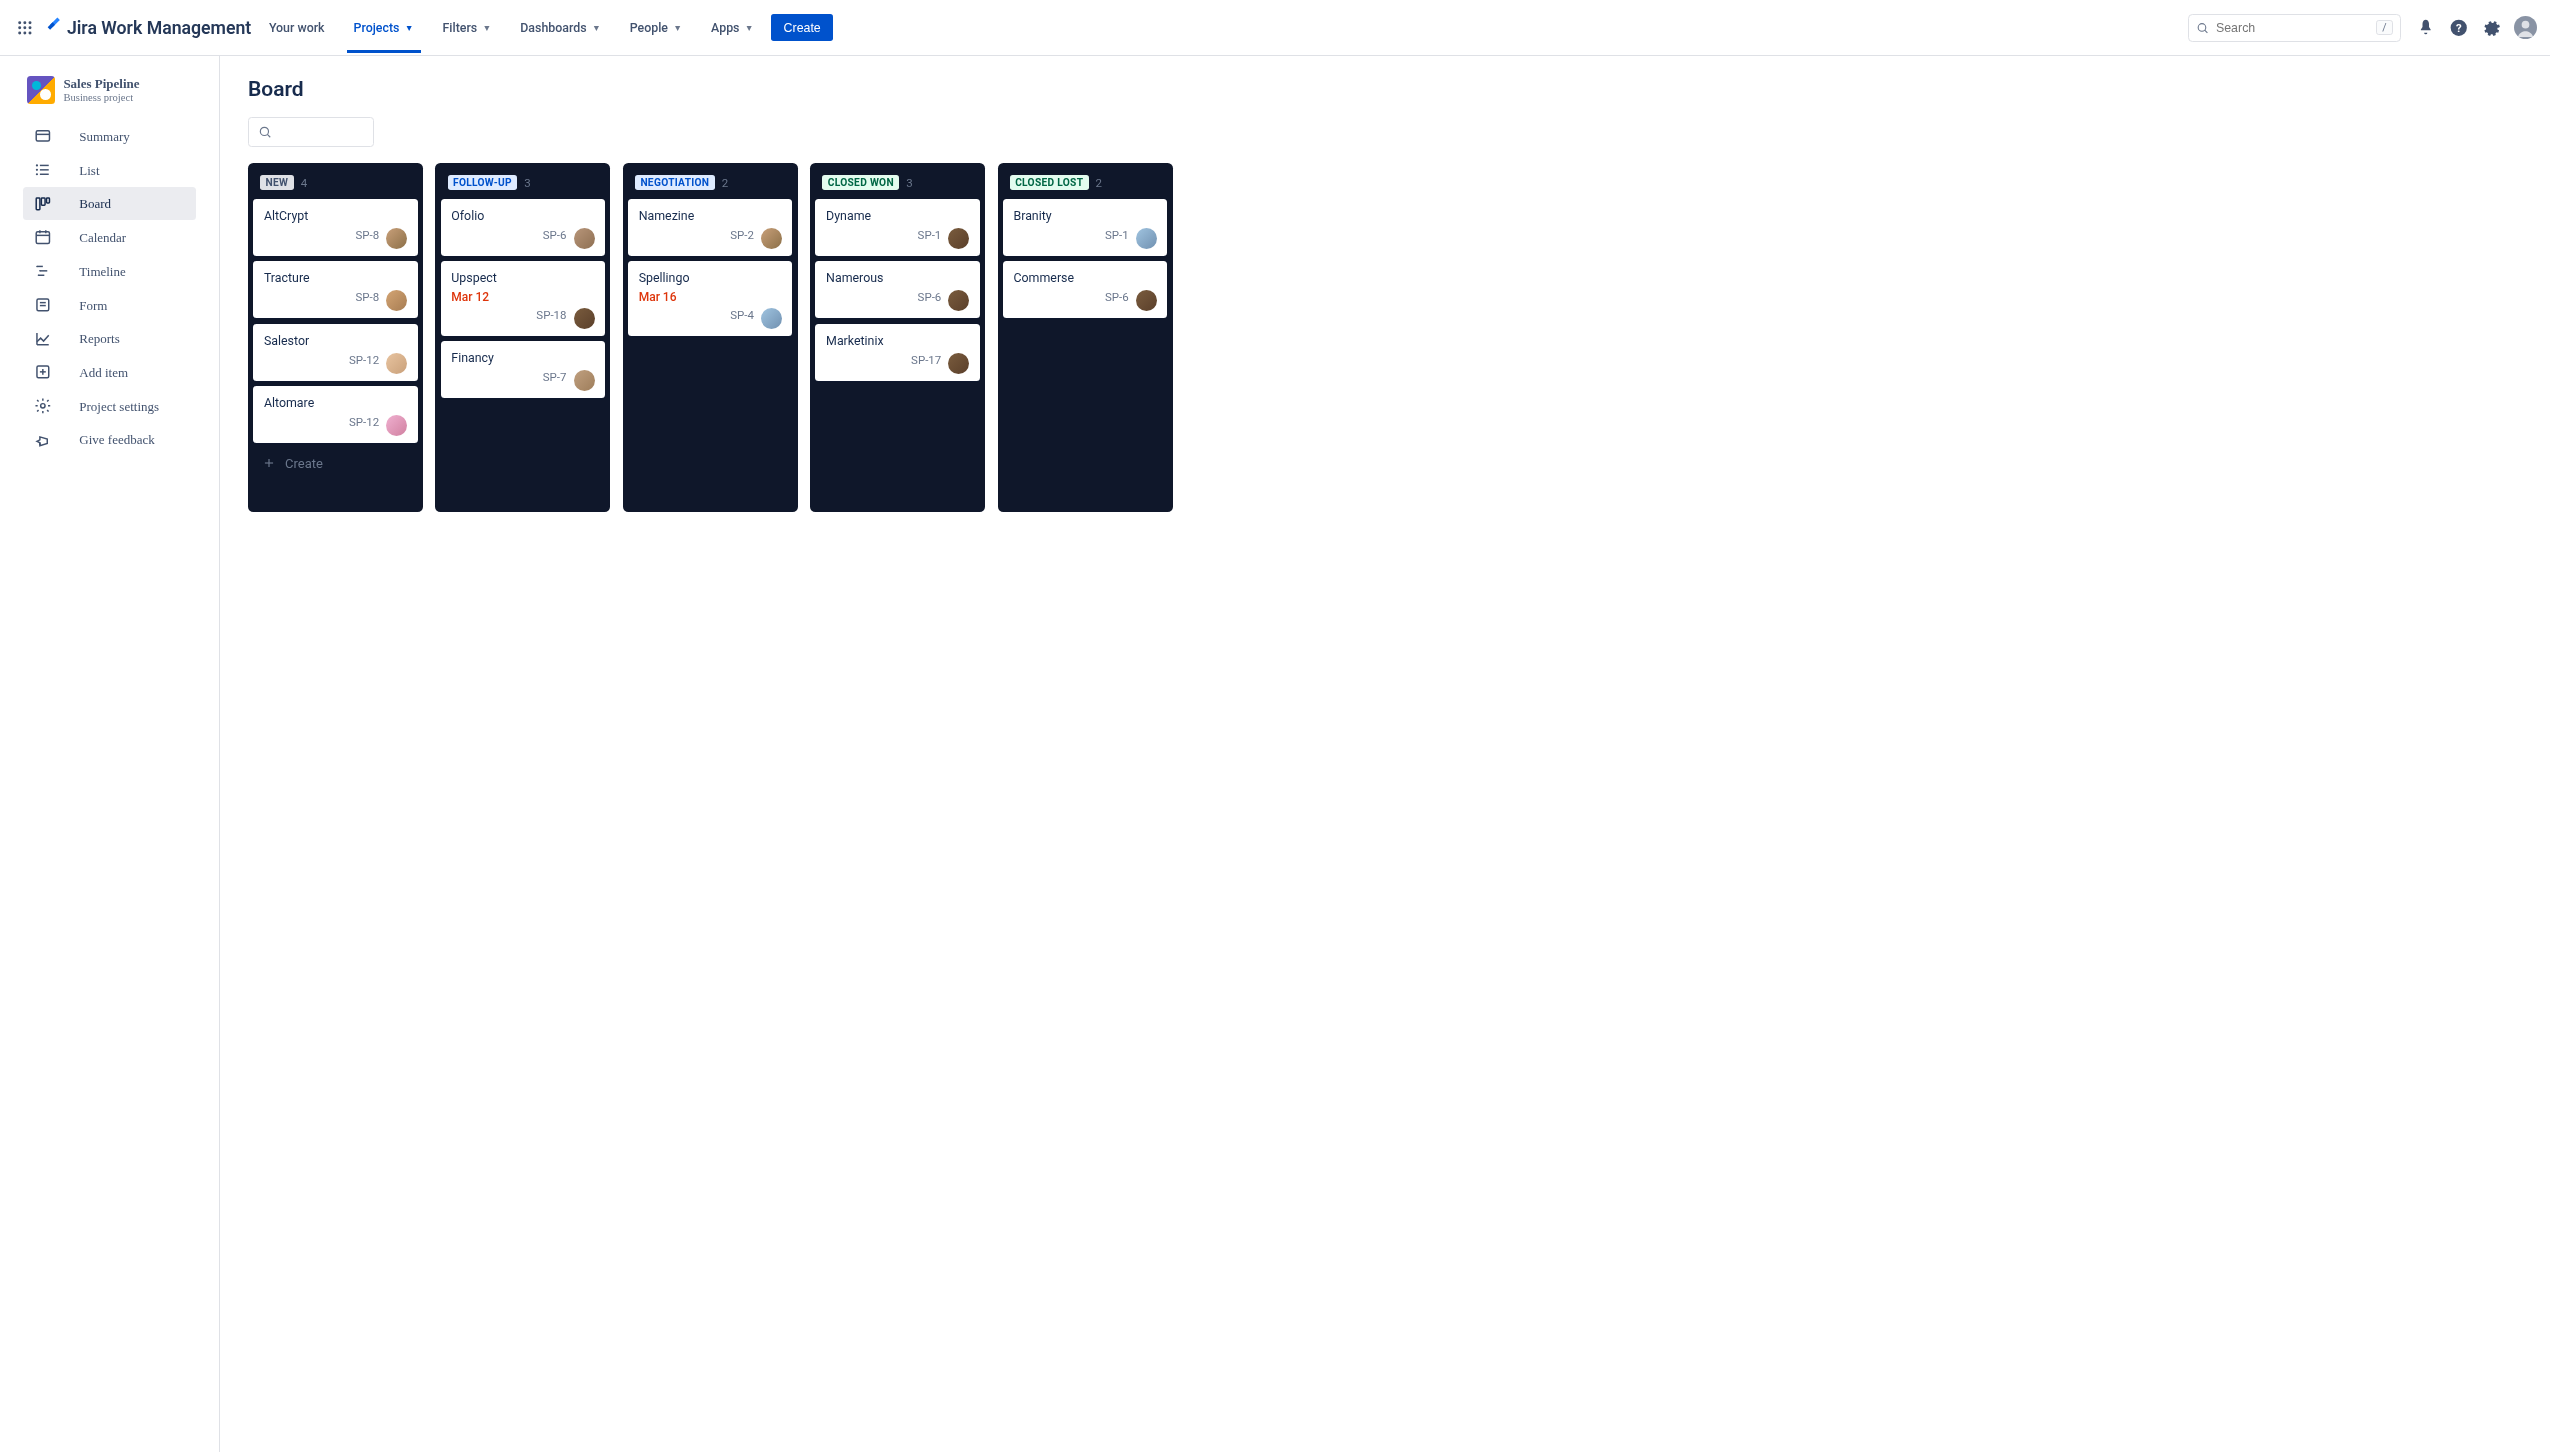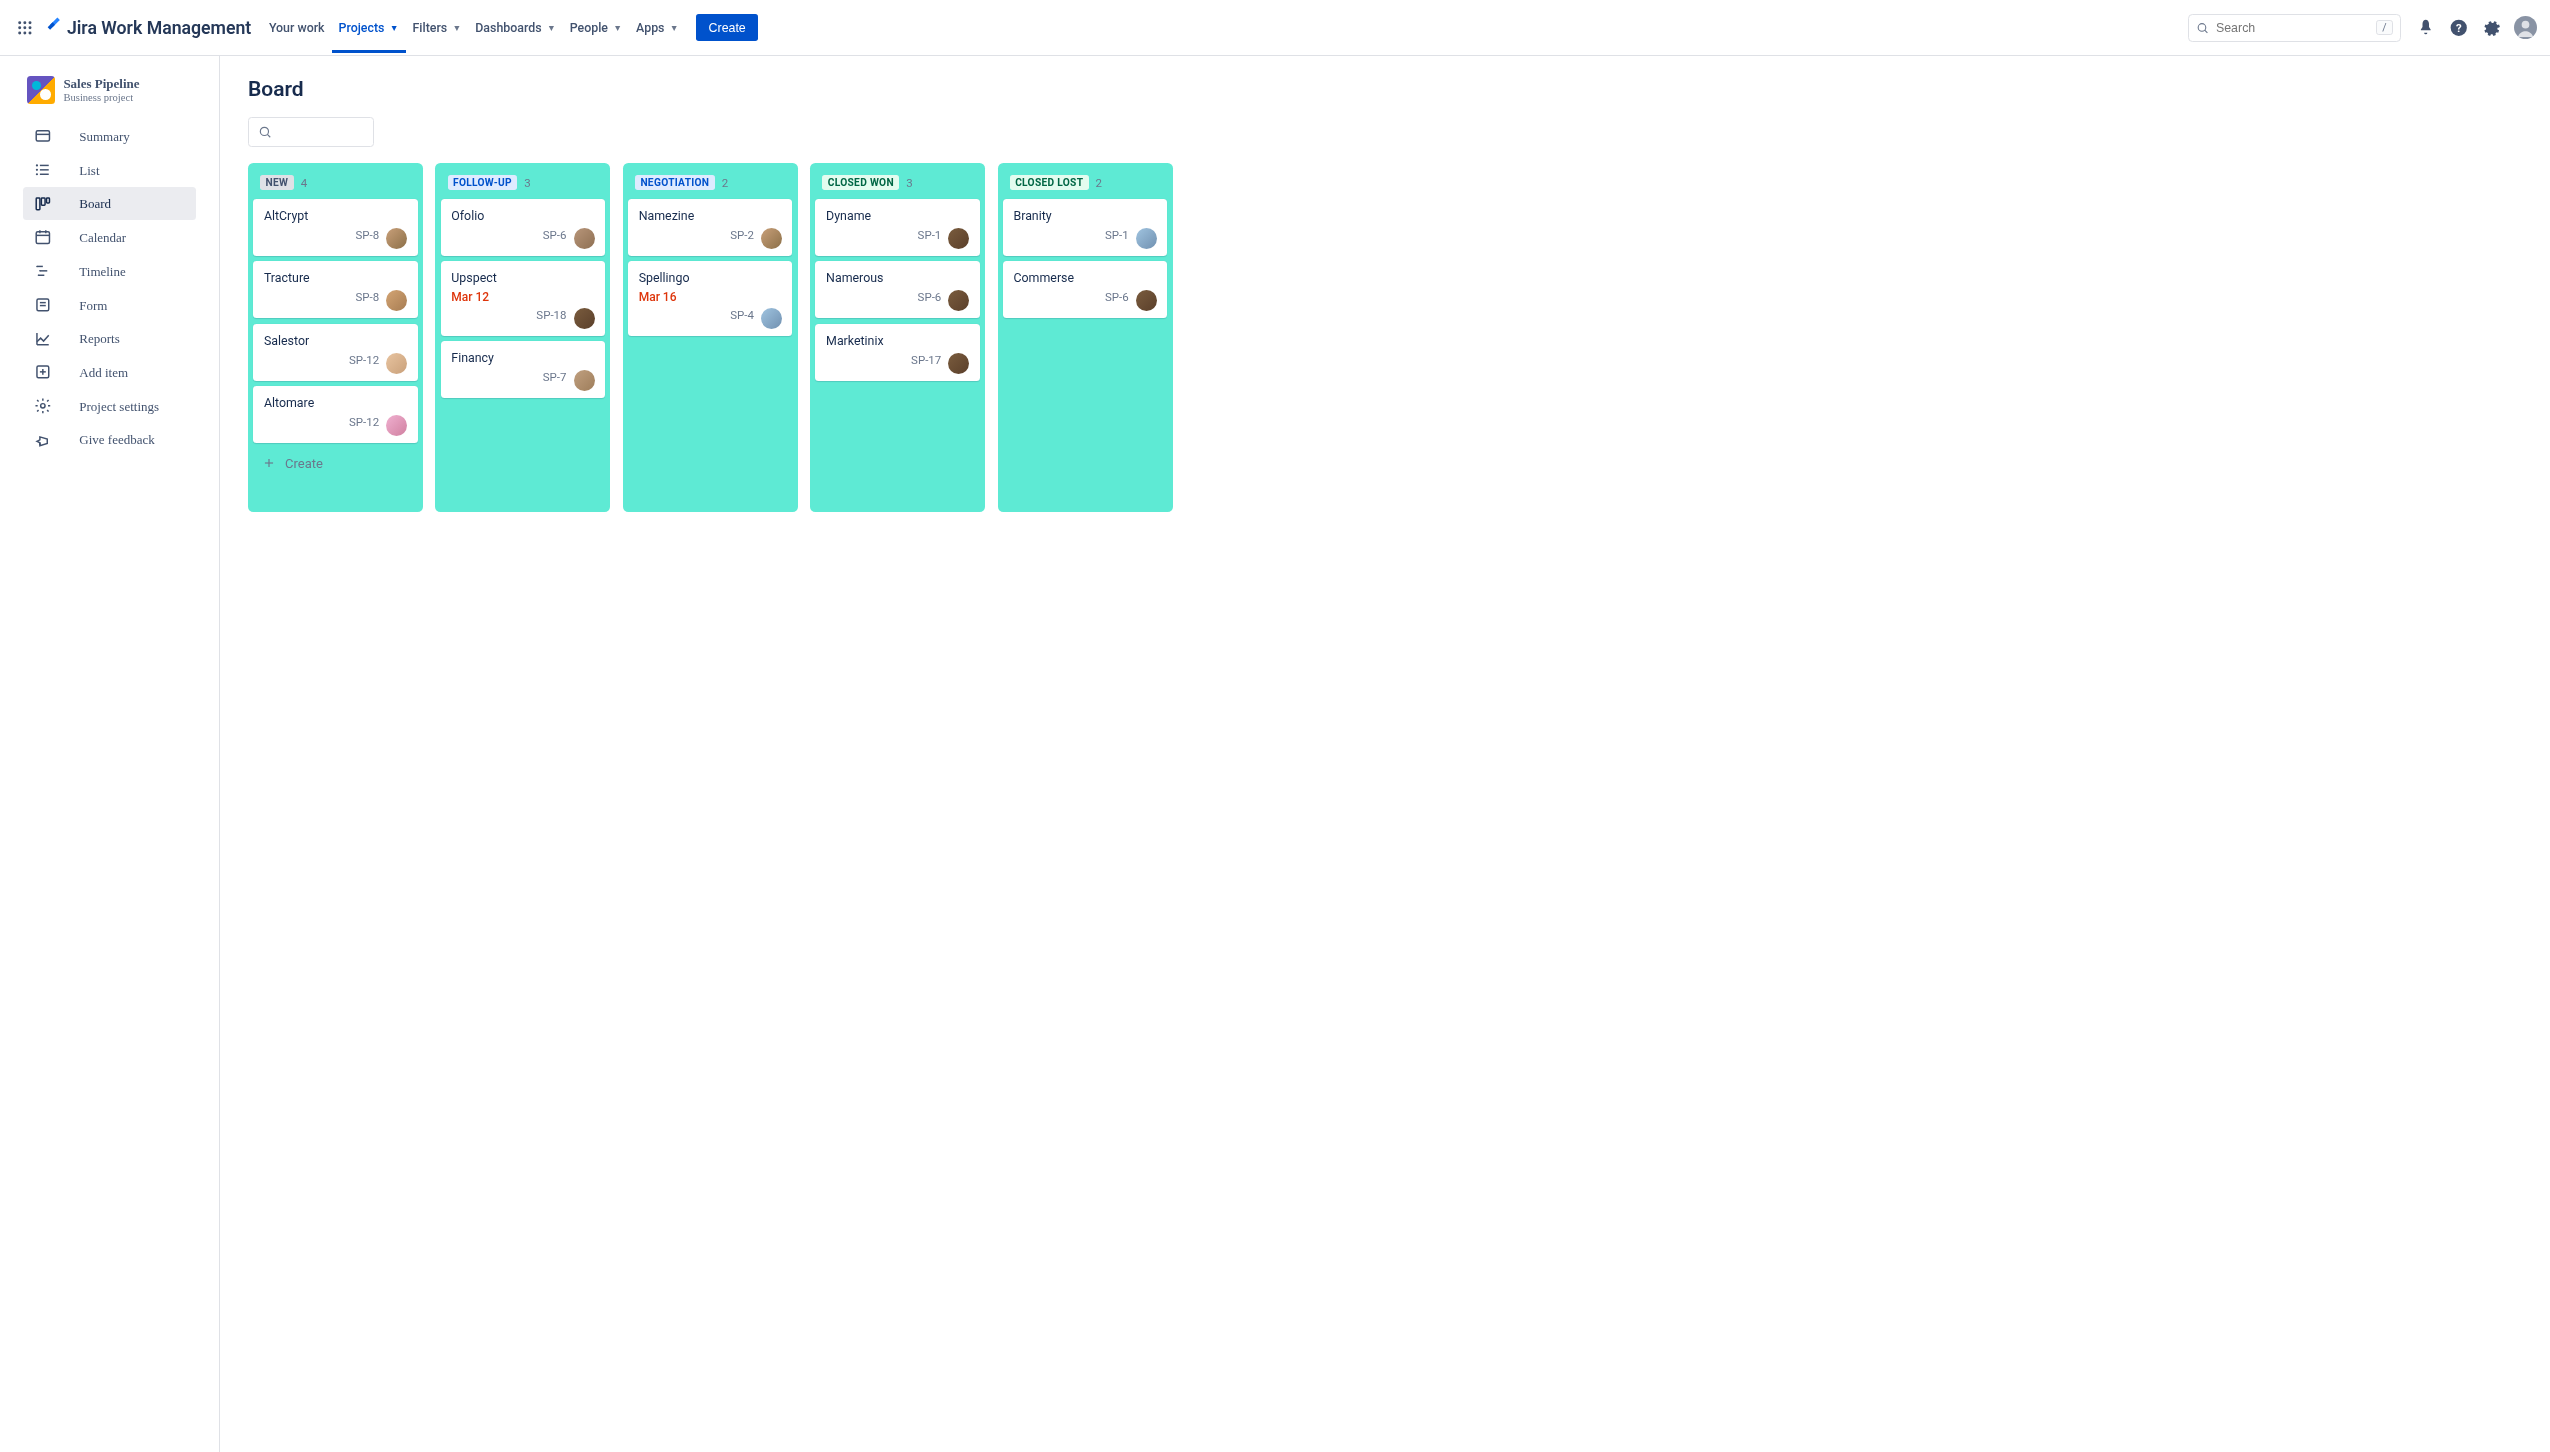--- a/index.html
+++ b/index.html
@@ -4,21 +4,21 @@
 <style>
 * { box-sizing: border-box; margin: 0; padding: 0; }
 body { font-family: -apple-system, BlinkMacSystemFont, "Segoe UI", Roboto, sans-serif; background: #fff; color: #172B4D; font-size: 12.4px; }
 
 
 .topnav { display: flex; align-items: center; height: 56px; padding: 0 10.6px; border-bottom: 0.9px solid #dfe1e6; }
 .apps-icon { width: 28px; height: 28px; display: flex; align-items: center; justify-content: center; cursor: pointer; border-radius: 2.7px; }
 .logo { display: flex; align-items: center; gap: 3.5px; margin-left: 5.3px; margin-right: 10.6px; cursor: pointer; }
 .logo-mark { color: #2684FF; font-size: 21px; }
 .logo-text { font-size: 17.7px; font-weight: 600; color: #253858; }
-.nav-items { display: flex; align-items: center; gap: 0; }
+.nav-items { display: flex; align-items: center; gap: 15px; }
 .nav-item { display: flex; align-items: center; gap: 3.5px; padding: 5.3px 7px; border-radius: 2.7px; cursor: pointer; color: #42526E; font-weight: 500; position: relative; }
 .nav-item.active { color: #0052CC; }
 .nav-item.active::after { content: ""; position: absolute; left: 0; right: 0; bottom: -12.4px; height: 2.7px; background: #0052CC; }
 .chev { font-size: 8.9px; margin-left: 1.8px; color: #6B778C; }
 .nav-item.active .chev { color: #0052CC; }
 .create-btn { margin-left: 10.6px; background: #0052CC; color: #fff; border: none; padding: 6.2px 12.4px; border-radius: 2.7px; font-weight: 500; font-size: 12.4px; cursor: pointer; }
 .nav-spacer { flex: 1; }
 .search-box { display: flex; align-items: center; border: 0.9px solid #dfe1e6; border-radius: 4.4px; padding: 3.5px 7px; width: 213px; height: 28px; }
 .search-box input { border: none; outline: none; flex: 1; font-size: 12.4px; color: #1d4ed8; margin-left: 7px; }
 .slash-key { border: 0.9px solid #dfe1e6; border-radius: 2.7px; padding: 0 5.3px; color: #6B778C; font-size: 10.6px; background: #fafbfc; }
@@ -37,21 +37,21 @@
 .side-items { margin-top: 3.5px; }
 .side-item { display: flex; align-items: flex-end; gap: 28px; padding: 8px 10.6px; border-radius: 3.5px; cursor: pointer; color: #42526E; font-size: 13px; }
 .side-item.active { background: #ebecf0; color: #172B4D; font-weight: 500; }
 .side-item svg { width: 17.7px; height: 17.7px; flex-shrink: 0; }
 
 
 .main { flex: 1; padding: 21px 0 21px 28px; overflow-x: auto; }
 .page-title { font-size: 21px; font-weight: 600; color: #172B4D; margin-bottom: 16px; }
 .board-search { width: 126px; height: 30px; border: 1.8px solid #dfe1e6; border-radius: 3.5px; display: flex; align-items: center; padding: 0 8.9px; margin-bottom: 16px; }
 .board-columns { display: flex; gap: 12.4px; }
-.column { width: 175px; flex-shrink: 0; background: #5eead4; border-radius: 5.3px; padding: 7px 5.3px 8.9px; min-height: 349px; }
+.column { width: 175px; flex-shrink: 0; background: #0f172a; border-radius: 5.3px; padding: 7px 5.3px 8.9px; min-height: 349px; }
 .col-header { display: flex; align-items: center; gap: 7px; padding: 5.3px 7px 8.9px; }
 .col-title { font-size: 10.2px; font-weight: 700; letter-spacing: 0.3px; padding: 1.8px 5.3px; border-radius: 2.7px; text-transform: uppercase; }
 .col-count { color: #6B778C; font-size: 11.5px; }
 .status-grey { background: #dfe1e6; color: #42526E; }
 .status-blue { background: #deebff; color: #0052CC; }
 .status-green { background: #e3fcef; color: #006644; }
 .card { background: #fff; border-radius: 3.5px; box-shadow: 0 0.9px 0.9px rgba(9,30,66,0.15); padding: 8.9px 10.6px 7px; margin-bottom: 5.3px; cursor: pointer; }
 .card-title { font-size: 12.4px; color: #172B4D; margin-bottom: 5.3px; }
 .card-date { color: #DE350B; font-size: 12px; font-weight: 500; margin-bottom: 3.5px; }
 .card-footer { display: flex; justify-content: flex-end; align-items: flex-start; gap: 7px; }

